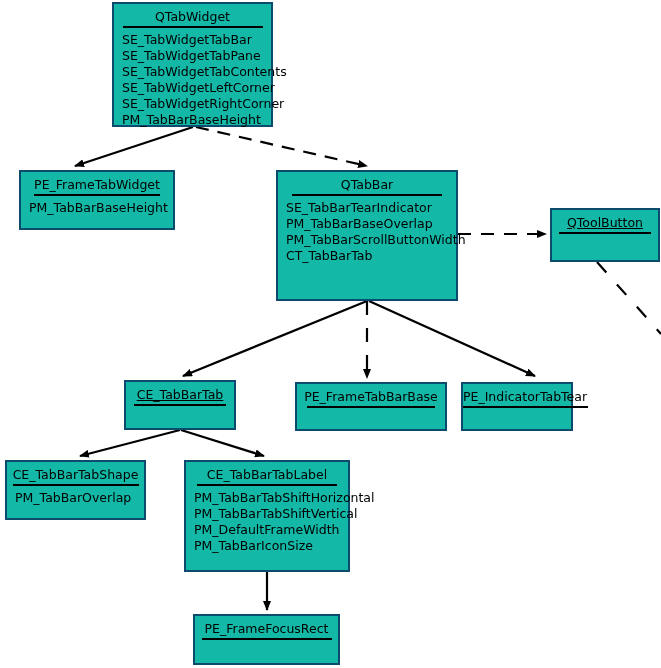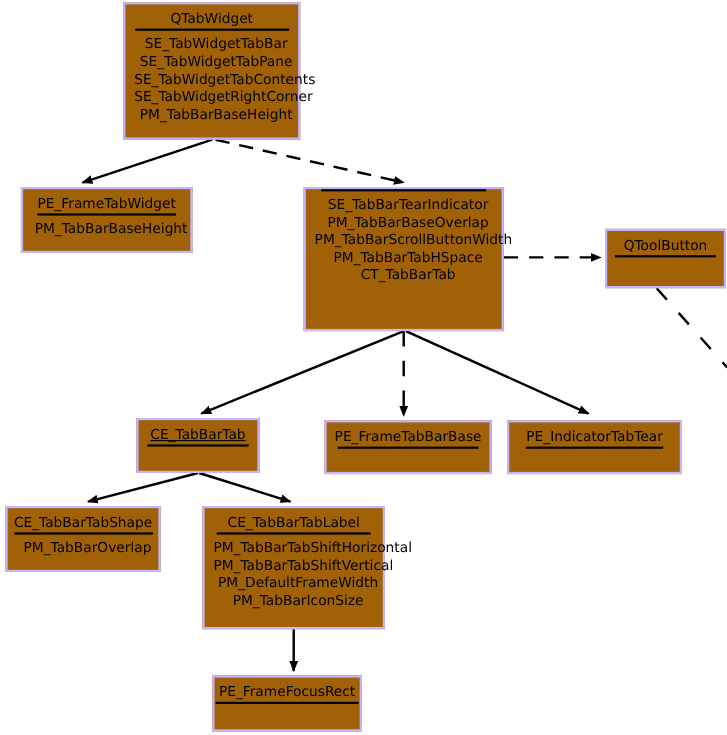--- a/index.html
+++ b/index.html
@@ -22,40 +22,39 @@
     position: absolute;
     left: 0;
     top: 0;
     width: 661px;
     height: 668px;
     pointer-events: none;
   }
   .node {
     position: absolute;
     box-sizing: border-box;
-    border: 2px solid #c4b5fd;
-    background: #a16207;
+    border: 2px solid #0c4a6e;
+    background: #14b8a6;
     z-index: 2;
   }
   .node-title {
     text-align: center;
     font-size: 12.5px;
     line-height: 15px;
     padding-top: 5px;
     padding-bottom: 2px;
     white-space: nowrap;
   }
   .title-rule {
     height: 0;
     border-top: 2px solid #000000;
     margin: 0 auto;
   }
   .node-members {
     padding: 4px 0 3px 0;
-    text-align: center;
   }
   .member {
     font-size: 12.5px;
     line-height: 16px;
     padding-left: 8px;
     white-space: nowrap;
   }
   .node.empty-body .node-members {
     padding: 0;
   }
@@ -113,63 +112,64 @@
     </g>
   </svg>
 
   <div class="node" style="left:112px; top:2px; width:161px; height:125px;">
     <div class="node-title">QTabWidget</div>
     <div class="title-rule" style="width:140px;"></div>
     <div class="node-members">
       <div class="member">SE_TabWidgetTabBar</div>
       <div class="member">SE_TabWidgetTabPane</div>
       <div class="member">SE_TabWidgetTabContents</div>
+      <div class="member">SE_TabWidgetLeftCorner</div>
       <div class="member">SE_TabWidgetRightCorner</div>
       <div class="member">PM_TabBarBaseHeight</div>
     </div>
   </div>
 
   <div class="node" style="left:19px; top:170px; width:156px; height:60px;">
     <div class="node-title">PE_FrameTabWidget</div>
     <div class="title-rule" style="width:126px;"></div>
     <div class="node-members">
       <div class="member">PM_TabBarBaseHeight</div>
     </div>
   </div>
 
   <div class="node" style="left:276px; top:170px; width:182px; height:131px;">
+    <div class="node-title">QTabBar</div>
     <div class="title-rule" style="width:150px;"></div>
     <div class="node-members">
       <div class="member">SE_TabBarTearIndicator</div>
       <div class="member">PM_TabBarBaseOverlap</div>
       <div class="member">PM_TabBarScrollButtonWidth</div>
-      <div class="member">PM_TabBarTabHSpace</div>
       <div class="member">CT_TabBarTab</div>
     </div>
   </div>
 
-  <div class="node empty-body" style="left:550px; top:208px; width:110px; height:54px;">
+  <div class="node empty-body" style="left:550px; top:208px; width:110px; height:54px;text-decoration:underline;">
     <div class="node-title">QToolButton</div>
     <div class="title-rule" style="width:92px;"></div>
     <div class="node-members"></div>
   </div>
 
   <div class="node empty-body" style="left:124px; top:380px; width:112px; height:50px;text-decoration:underline;">
     <div class="node-title">CE_TabBarTab</div>
     <div class="title-rule" style="width:92px;"></div>
     <div class="node-members"></div>
   </div>
 
   <div class="node empty-body" style="left:295px; top:382px; width:152px; height:49px;">
     <div class="node-title">PE_FrameTabBarBase</div>
     <div class="title-rule" style="width:128px;"></div>
     <div class="node-members"></div>
   </div>
 
-  <div class="node empty-body" style="left:461px; top:382px; width:159px; height:49px;">
+  <div class="node empty-body" style="left:461px; top:382px; width:112px; height:49px;">
     <div class="node-title">PE_IndicatorTabTear</div>
     <div class="title-rule" style="width:125px;"></div>
     <div class="node-members"></div>
   </div>
 
   <div class="node" style="left:184px; top:460px; width:166px; height:112px;">
     <div class="node-title">CE_TabBarTabLabel</div>
     <div class="title-rule" style="width:140px;"></div>
     <div class="node-members">
       <div class="member">PM_TabBarTabShiftHorizontal</div>
@@ -180,19 +180,19 @@
   </div>
 
   <div class="node" style="left:5px; top:460px; width:141px; height:60px;">
     <div class="node-title">CE_TabBarTabShape</div>
     <div class="title-rule" style="width:126px;"></div>
     <div class="node-members">
       <div class="member">PM_TabBarOverlap</div>
     </div>
   </div>
 
-  <div class="node empty-body" style="left:193px; top:614px; width:136px; height:51px;">
+  <div class="node empty-body" style="left:193px; top:614px; width:147px; height:51px;">
     <div class="node-title">PE_FrameFocusRect</div>
     <div class="title-rule" style="width:130px;"></div>
     <div class="node-members"></div>
   </div>
 
 </div>
 
 </body></html>

